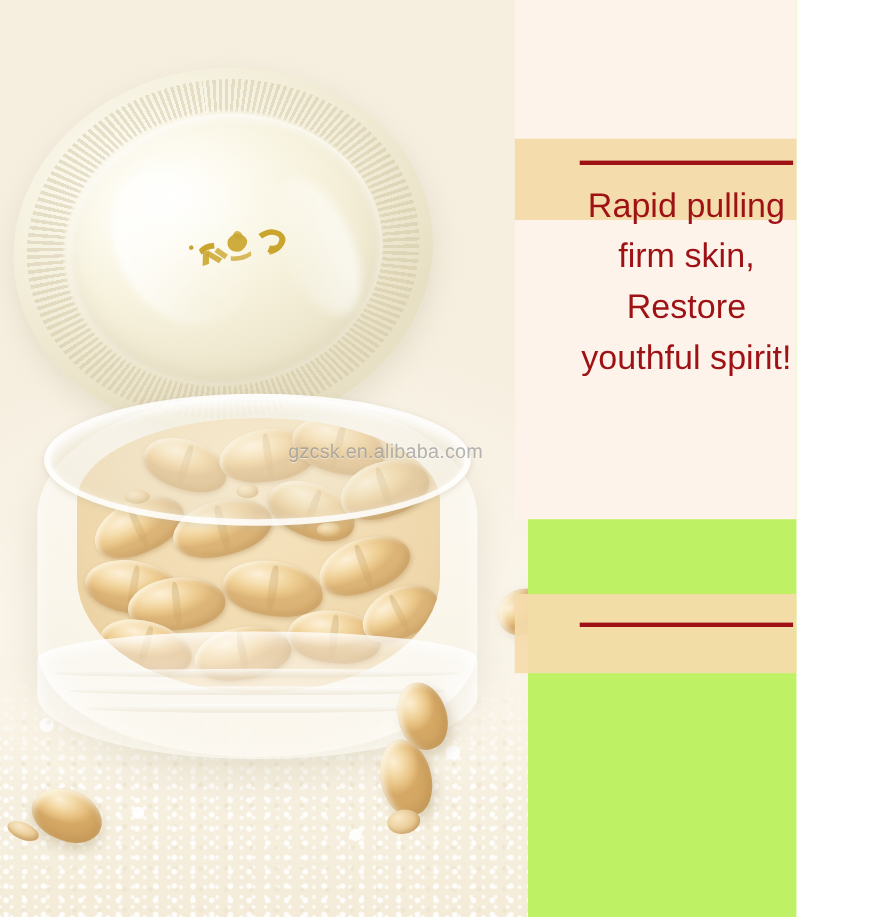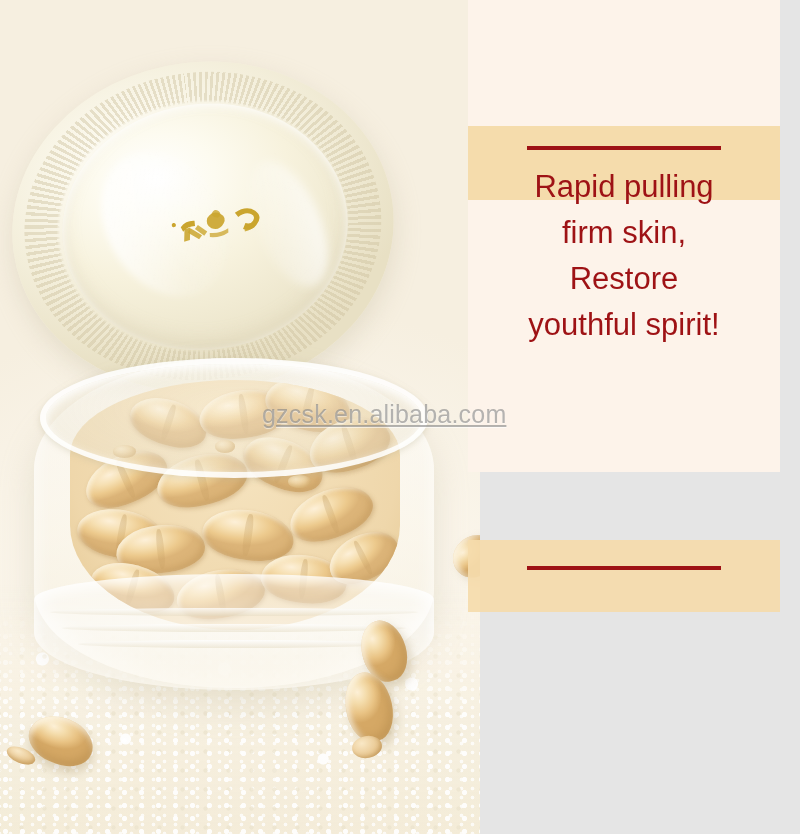--- a/index.html
+++ b/index.html
@@ -6,23 +6,23 @@
   * { margin:0; padding:0; box-sizing:border-box; }
   html,body { width:800px; height:834px; }
   body {
     font-family:"Liberation Sans", sans-serif;
     background:#ffffff;
     overflow:hidden;
   }
 
   .banner {
     position:relative;
-    width:800px;
+    width:724px;
     height:834px;
-    background:#e5e5e5;
+    background:#bef264;
     overflow:hidden;
   }
 
   
   .photo {
     position:absolute;
     left:0; top:0;
     width:480px; height:834px;
     overflow:hidden;
     background:#ffffff;
@@ -204,28 +204,27 @@
     position:absolute;
     border-radius:50%;
     background:radial-gradient(ellipse at 35% 30%, #f9e8c6, #e6c288 70%, #cf9f5d 100%);
     box-shadow:inset -2px -2px 4px rgba(170,128,68,.45);
   }
 
   
   .watermark {
     position:absolute;
     left:262px; top:400px;
-    font-size:25px;
+    font-size:18px;
     letter-spacing:.2px;
     color:rgba(128,128,128,.58);
     font-family:"Liberation Sans", sans-serif;
     white-space:nowrap;
     z-index:40;
     text-shadow:0 1px 1px rgba(255,255,255,.55);
-    text-decoration:underline;
   }
 
   
   .panel-cream {
     position:absolute;
     left:468px; top:0;
     width:312px; height:472px;
     background:#fdf3ea;
     z-index:20;
   }

